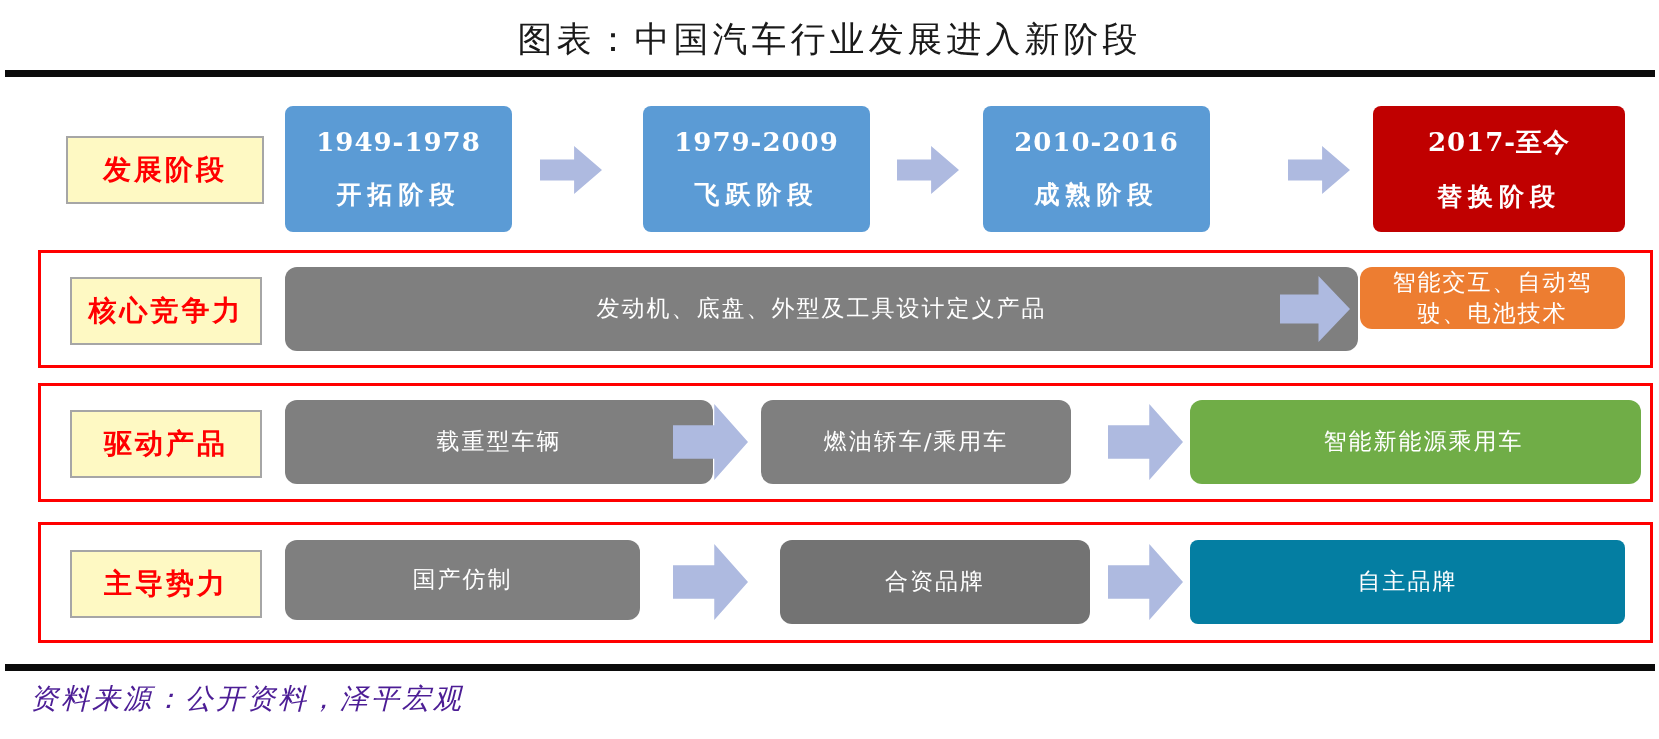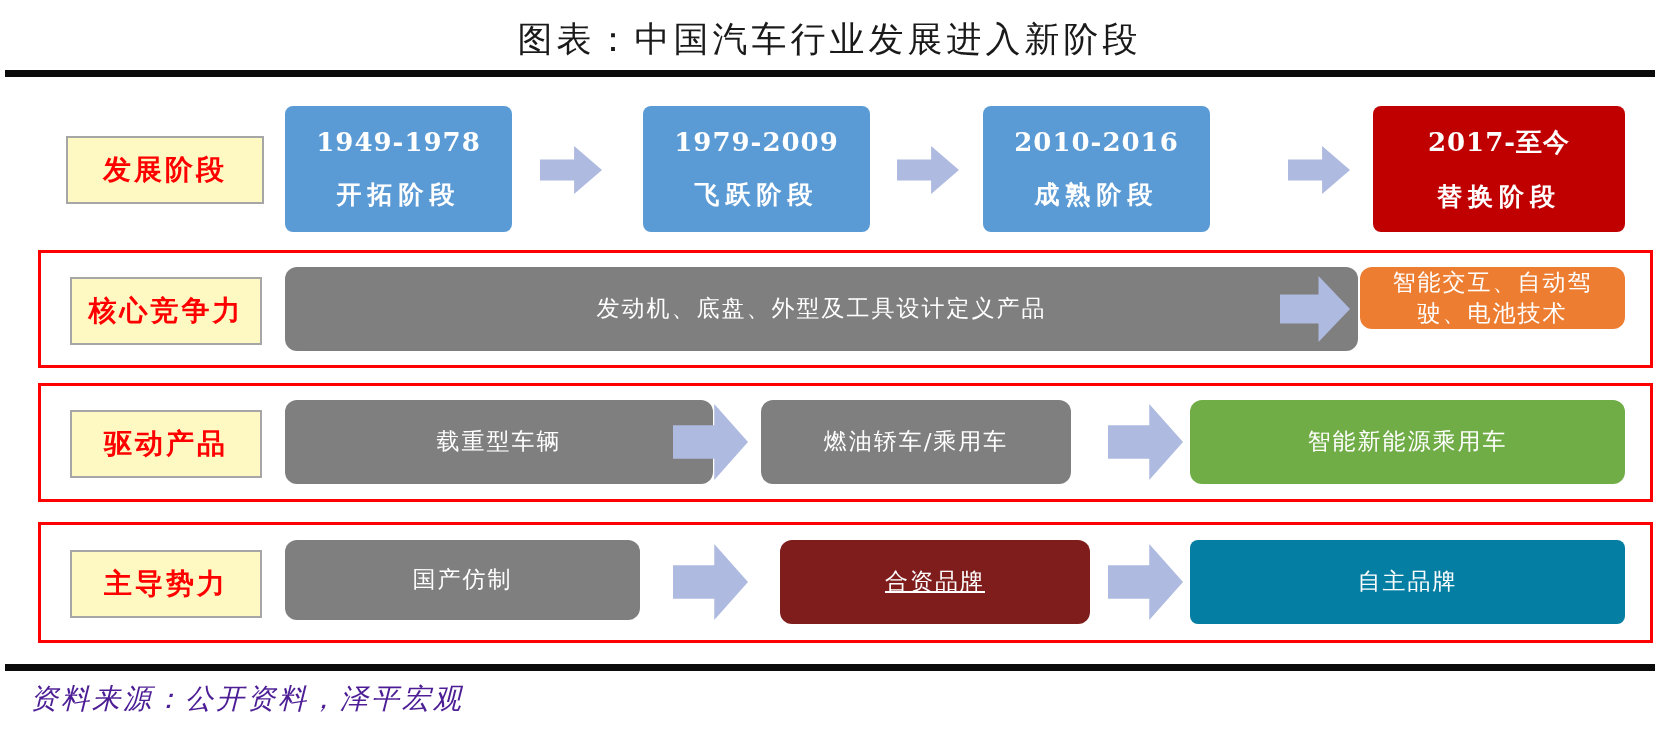--- a/index.html
+++ b/index.html
@@ -33,22 +33,22 @@
   .band-2{top:250px;height:118px;}
   .band-3{top:383px;height:119px;}
   .band-4{top:522px;height:121px;}
 
   .node{position:absolute;border-radius:12px;color:#ffffff;
         display:flex;align-items:center;justify-content:center;text-align:center;
         font-size:23px;letter-spacing:2px;line-height:1.35;
         font-family:"DejaVu Serif","Liberation Serif",serif;}
   .gray{background:#7F7F7F;}
   .orange{background:#ED7D31;}
-  .green{background:#70AD47;}
-  .jvblue{background:#7f1d1d;text-decoration:underline;}
+  .green{background:#70AD47;padding-left:16px;}
+  .jvblue{background:#737373;}
   .teal{background:#047EA2;}
 
   .source{position:absolute;top:680px;left:30px;
           font-family:"DejaVu Serif","Liberation Serif",serif;
           font-style:italic;font-size:28px;color:#4c1d95;letter-spacing:3px;}
 </style>
 </head>
 <body>
 
 <div class="canvas">

